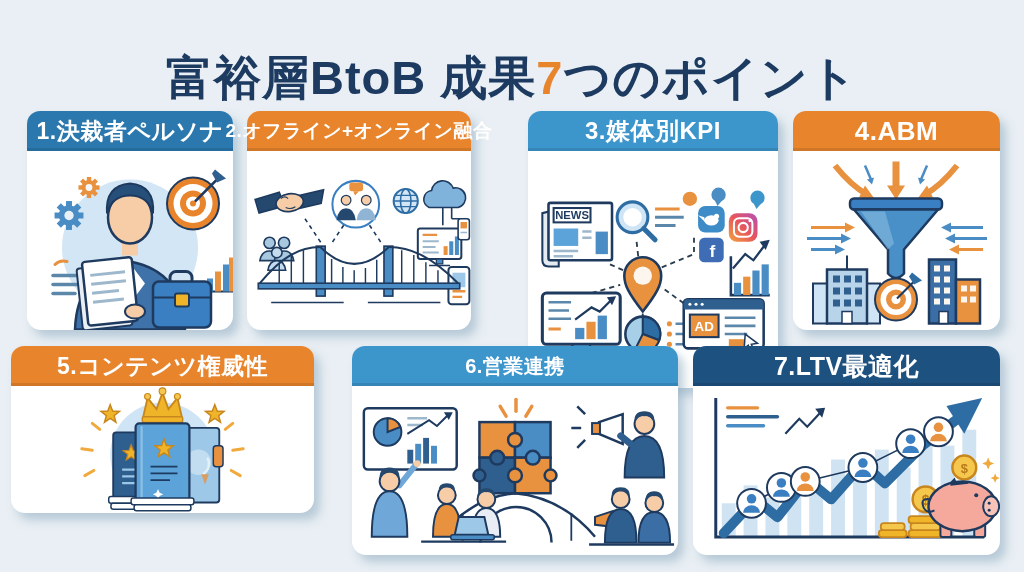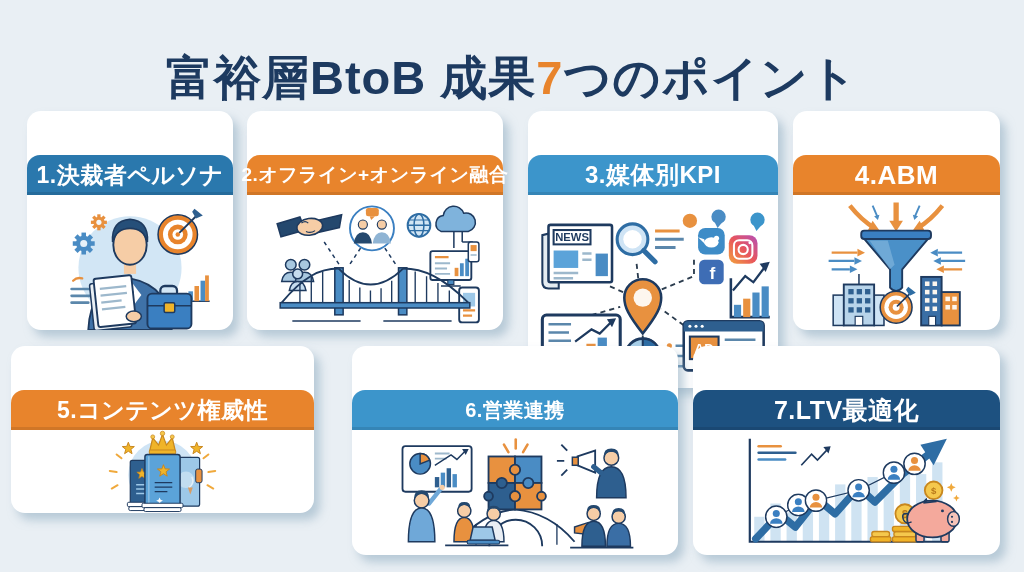--- a/index.html
+++ b/index.html
@@ -16,30 +16,29 @@
   .card{
     position:absolute;display:flex;flex-direction:column;
     background:#ffffff;border-radius:14px;
     box-shadow:6px 7px 10px rgba(142,172,192,.55);
   }
   .card header{
     flex:none;height:40px;border-radius:13px 13px 0 0;
     display:flex;align-items:center;justify-content:center;
     color:#fff;font-weight:800;letter-spacing:.5px;white-space:nowrap;
     box-shadow:inset 0 -3px 0 rgba(0,0,0,.10);
-    margin-top:44px;
   }
   .hdr-blue{background:#2a78ad}
   .hdr-orange{background:#e8842c}
   .hdr-sky{background:#3c95cb}
   .hdr-navy{background:#1d5180}
   .body{flex:1;position:relative;overflow:hidden;border-radius:0 0 13px 13px}
   .body svg{position:absolute;inset:0;width:100%;height:100%}
   .c1{left:27px;top:111px;width:206px;height:219px}
-  .c2{left:247px;top:111px;width:256px;height:219px}
+  .c2{left:247px;top:111px;width:224px;height:219px}
   .c3{left:528px;top:111px;width:250px;height:277px}
   .c4{left:793px;top:111px;width:207px;height:219px}
   .c5{left:11px;top:346px;width:303px;height:167px}
   .c6{left:352px;top:346px;width:326px;height:209px}
   .c7{left:693px;top:346px;width:307px;height:209px}
   .c1 header{font-size:23px}
   .c2 header{font-size:19px}
   .c3 header{font-size:24px}
   .c4 header{font-size:26px}
   .c5 header{font-size:23px}

